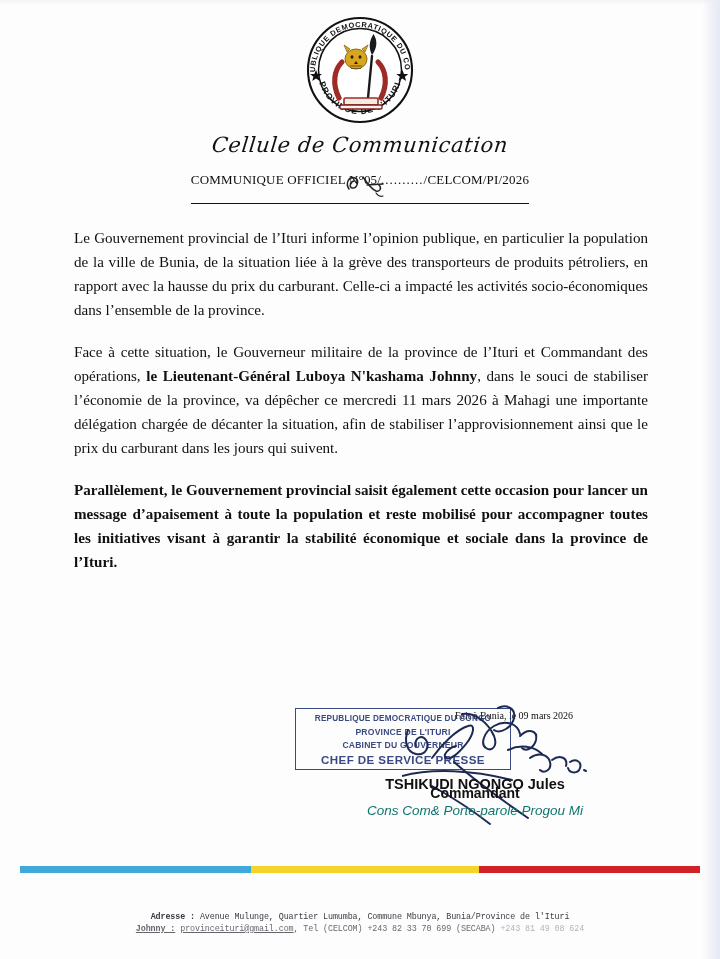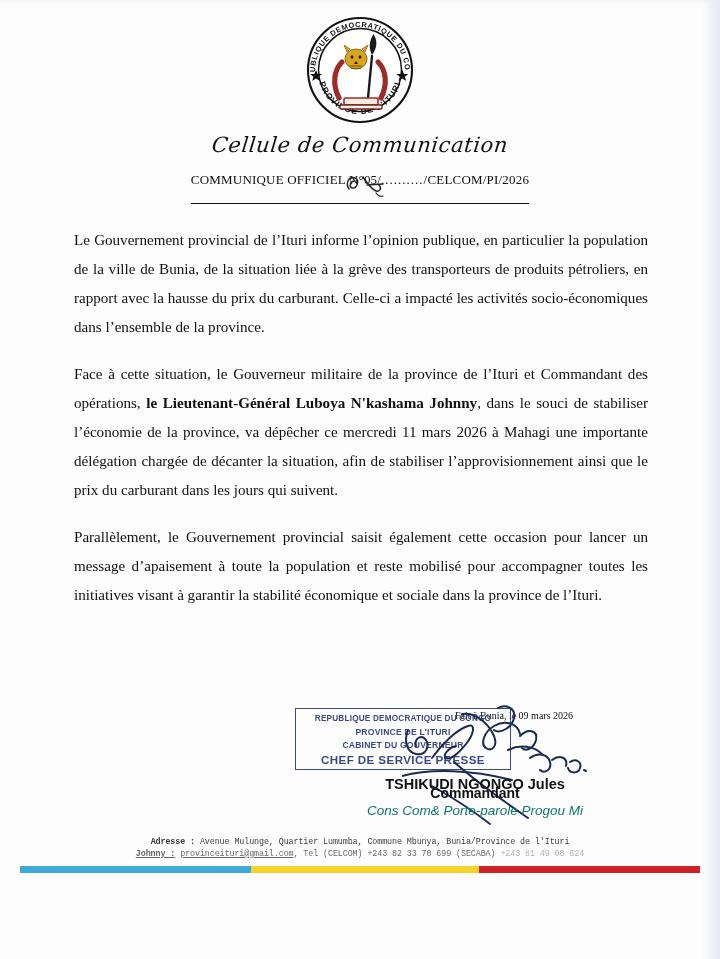--- a/index.html
+++ b/index.html
@@ -102,26 +102,26 @@
   }
 
   
   .body-text {
     position: absolute;
     left: 74px;
     top: 226px;
     width: 574px;
     font-family: "Liberation Serif", serif;
     font-size: 15.1px;
-    line-height: 29px;
+    line-height: 24px;
     text-align: justify;
     color: #101010;
   }
   .body-text p { margin: 0 0 18px 0; }
-  .body-text p:last-child { margin-bottom: 1px; }
+  .body-text p:last-child { margin-bottom: 1px; font-weight: bold; }
   .body-text b { font-weight: bold; }
 
   
   .sig-zone {
     position: absolute;
     left: 290px;
     top: 700px;
     width: 370px;
     height: 135px;
   }
@@ -208,21 +208,21 @@
     display: flex;
   }
   .flag-bar span { display: block; height: 100%; }
   .flag-blue   { width: 34%; background: #3fa9d8; }
   .flag-yellow { width: 33.5%; background: #f5d429; }
   .flag-red    { width: 32.5%; background: #cf2126; }
 
   .footer-text {
     position: absolute;
     left: 20px;
-    top: 837px;
+    top: 912px;
     width: 680px;
     text-align: center;
     font-family: "Liberation Mono", monospace;
     font-size: 8.4px;
     line-height: 11.6px;
     color: #3b3b44;
     letter-spacing: -0.1px;
   }
   .footer-text .lbl { font-weight: bold; }
   .footer-text .under { text-decoration: underline; }

